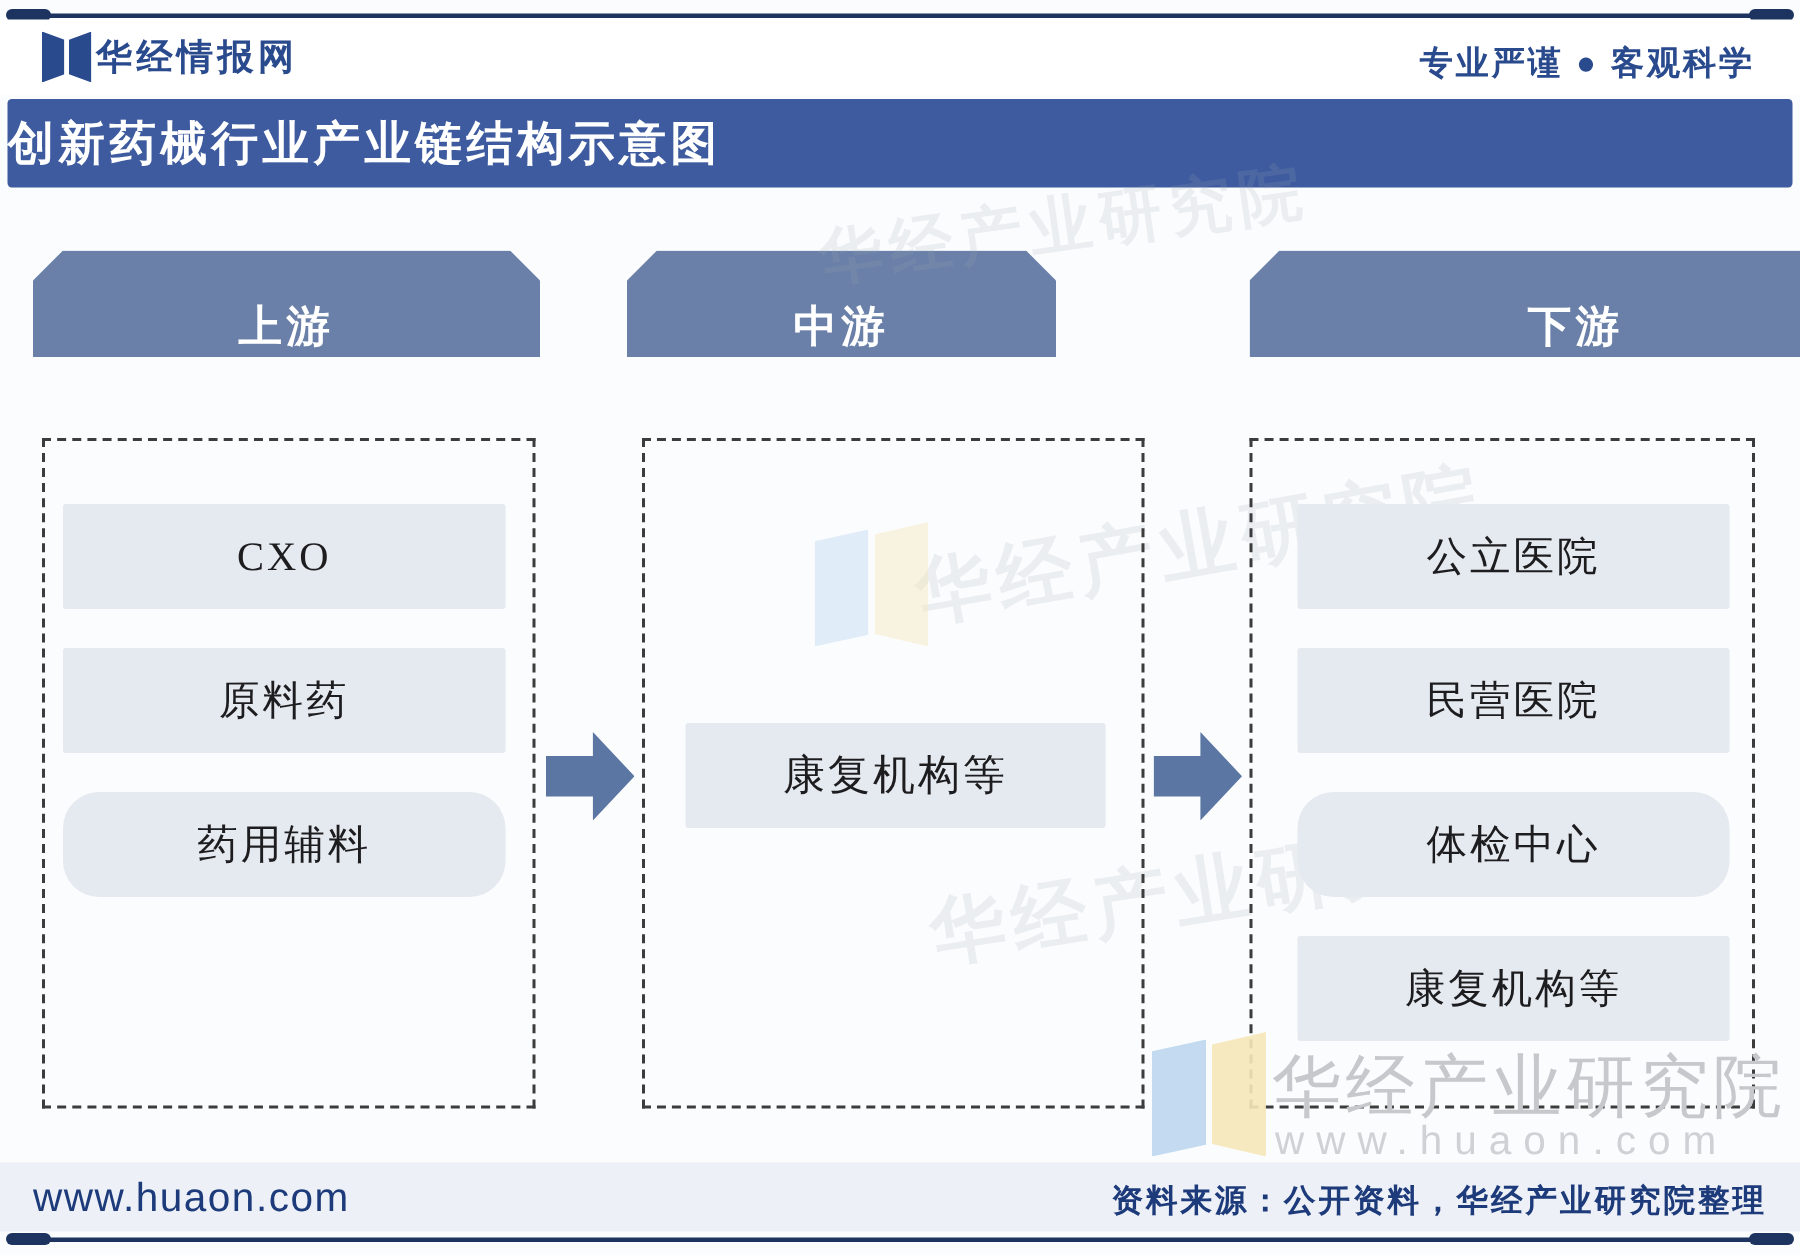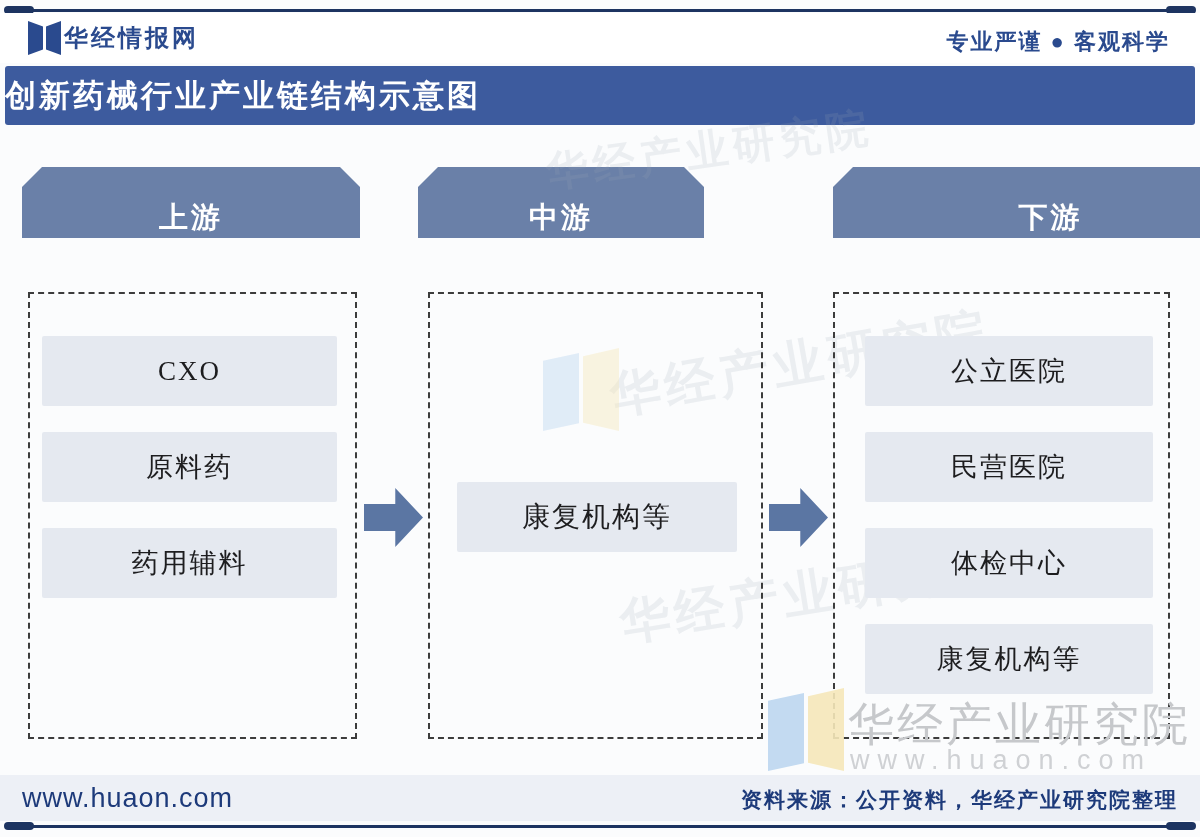--- a/index.html
+++ b/index.html
@@ -62,21 +62,21 @@
 
   
   .item{
     position:absolute;height:70px;background:var(--boxbg);border-radius:2px;z-index:3;
     display:flex;align-items:center;justify-content:center;
     font-family:"Liberation Serif","DejaVu Serif",serif;
     font-size:27px;color:var(--ink);letter-spacing:2px;
   }
   .c1{left:42px;width:295px;}
   .c3{left:865px;width:288px;}
-  .r1{top:336px;} .r2{top:432px;} .r3{top:528px;} .r4{top:624px;}
+  .r1{top:336px;} .r2{top:432px;} .r3{top:528px;border-radius:24px;} .r4{top:624px;}
   .mid-item{left:457px;width:280px;top:482px;font-size:28px;}
 
   
   .arrow{
     position:absolute;top:488px;width:59px;height:59px;background:var(--arrow);z-index:4;
     clip-path:polygon(0 27%,53% 27%,53% 0,100% 50%,53% 100%,53% 73%,0 73%);
   }
   .a1{left:364px;}
   .a2{left:769px;}
 

